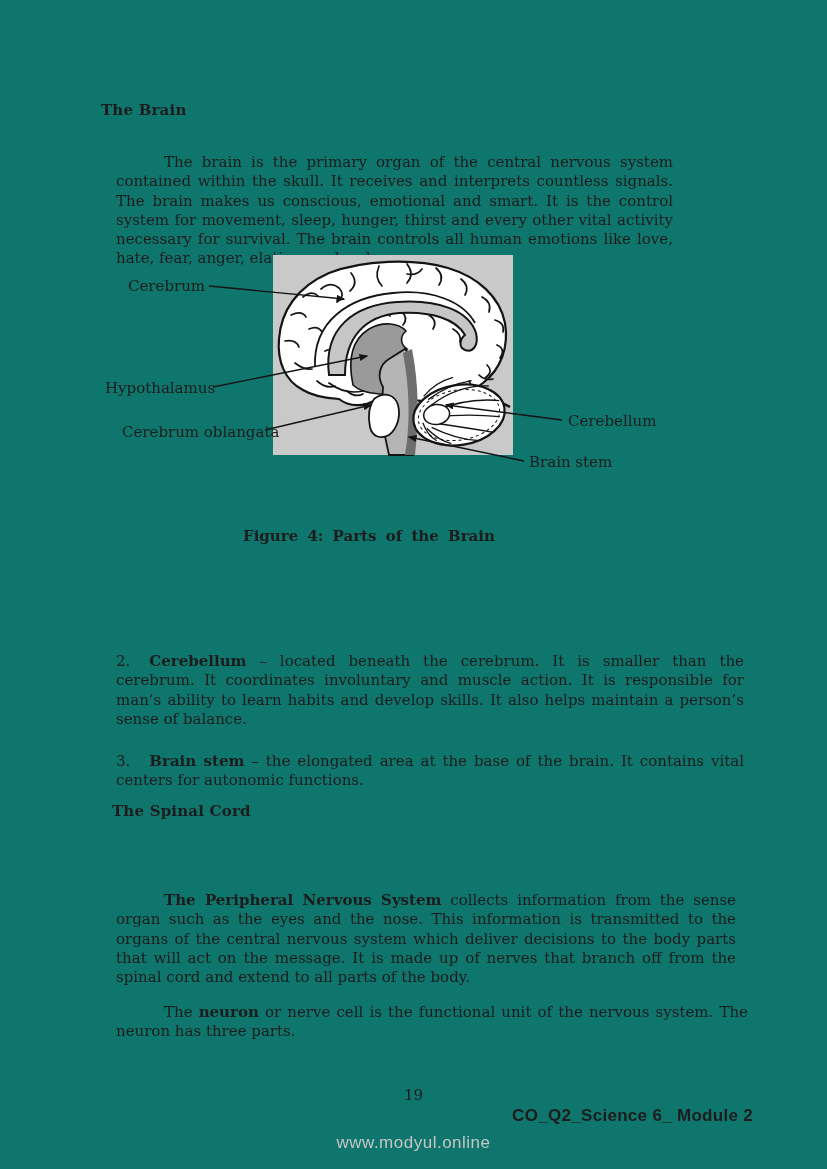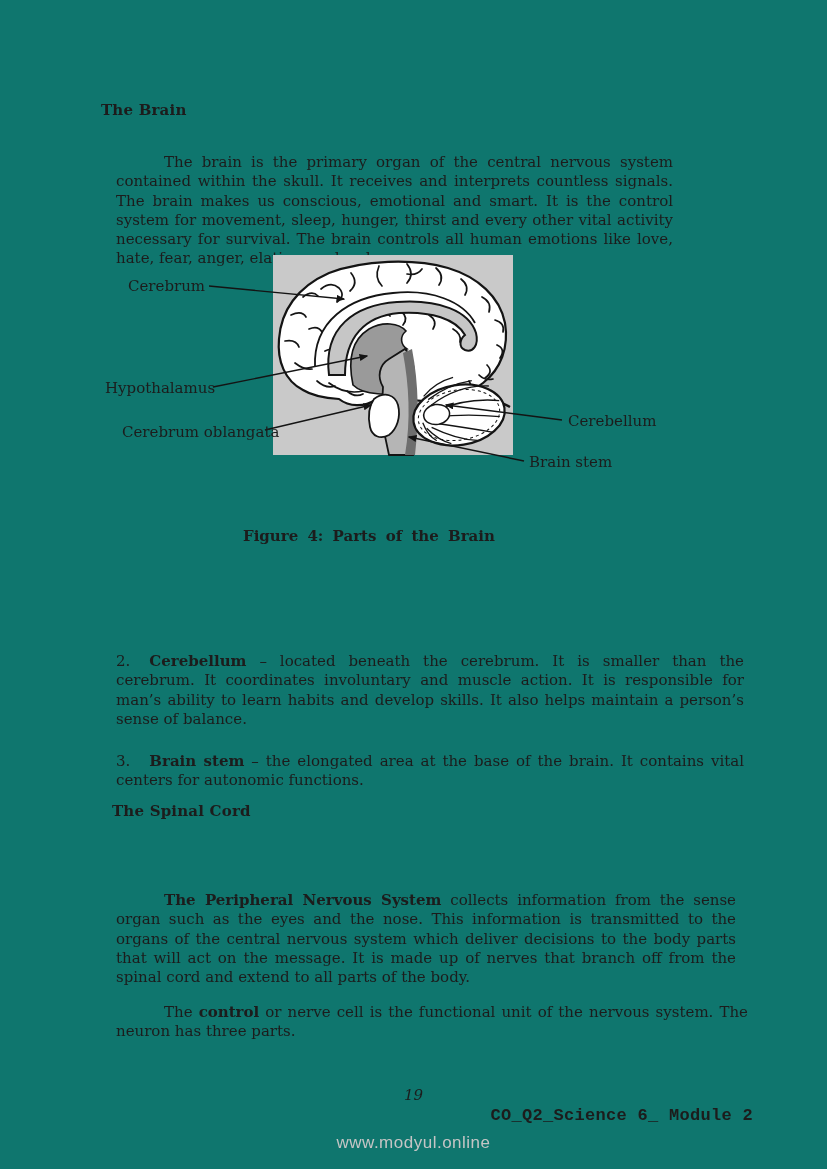--- a/index.html
+++ b/index.html
@@ -30,21 +30,21 @@
     font-size: 15px;
     font-weight: bold;
     word-spacing: 4px;
   }
   .fig-label { font-size: 15px; white-space: nowrap; }
   .page-number {
     left: 0; width: 827px; text-align: center;
     font-size: 15px;
   }
   .module-label {
-    font-family: Liberation Mono, monospace;
+    font-family: Liberation Sans, sans-serif;
     font-weight: bold;
     font-size: 17px;
     letter-spacing: 0.3px;
     white-space: nowrap;
   }
   .watermark {
     left: 0; width: 827px; text-align: center;
     font-family: "Liberation Sans", sans-serif;
     font-size: 17px;
     color: #c5c5c5;
@@ -157,19 +157,19 @@
 
   <p class="abs body-text" style="left:100px; top:636px; width:628px;"><span class="num">2.</span><b>Cerebellum</b><span> – located beneath the cerebrum. It is smaller than the cerebrum. It coordinates involuntary and muscle action. It is responsible for man’s ability to learn habits and develop skills. It also helps maintain a person’s sense of balance.</span></p>
 
   <p class="abs body-text" style="left:100px; top:736px; width:628px;"><span class="num">3.</span><b>Brain stem</b><span> – the elongated area at the base of the brain. It contains vital centers for autonomic functions.</span></p>
 
   <div class="abs heading" style="left:112px; top:786px;margin-top:16px;">The Spinal Cord</div>
 
 
   <p class="abs body-text indent" style="left:100px; top:875px; width:620px;"><b>The Peripheral Nervous System</b><span> collects information from the sense organ such as the eyes and the nose. This information is transmitted to the organs of the central nervous system which deliver decisions to the body parts that will act on the message. It is made up of nerves that branch off from the spinal cord and extend to all parts of the body.</span></p>
 
-  <p class="abs body-text indent" style="left:100px; top:987px; width:632px;"><span>The </span><b>control</b><span> or nerve cell is the functional unit of the nervous system. The neuron has three parts.</span></p>
+  <p class="abs body-text indent" style="left:100px; top:987px; width:632px;"><span>The </span><b>neuron</b><span> or nerve cell is the functional unit of the nervous system. The neuron has three parts.</span></p>
 
-  <div class="abs page-number" style="top:1086px;font-style:italic;">19</div>
+  <div class="abs page-number" style="top:1086px;">19</div>
   <div class="abs module-label" style="right:74px; top:1106px;">CO_Q2_Science 6_ Module 2</div>
   <div class="abs watermark" style="top:1133px;">www.modyul.online</div>
 
 </div>
 
 </body></html>

